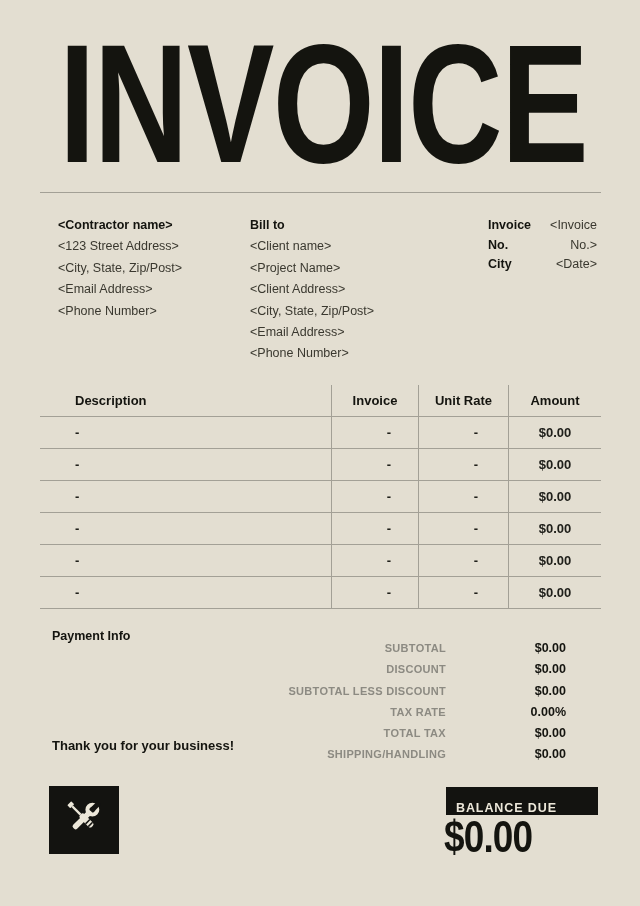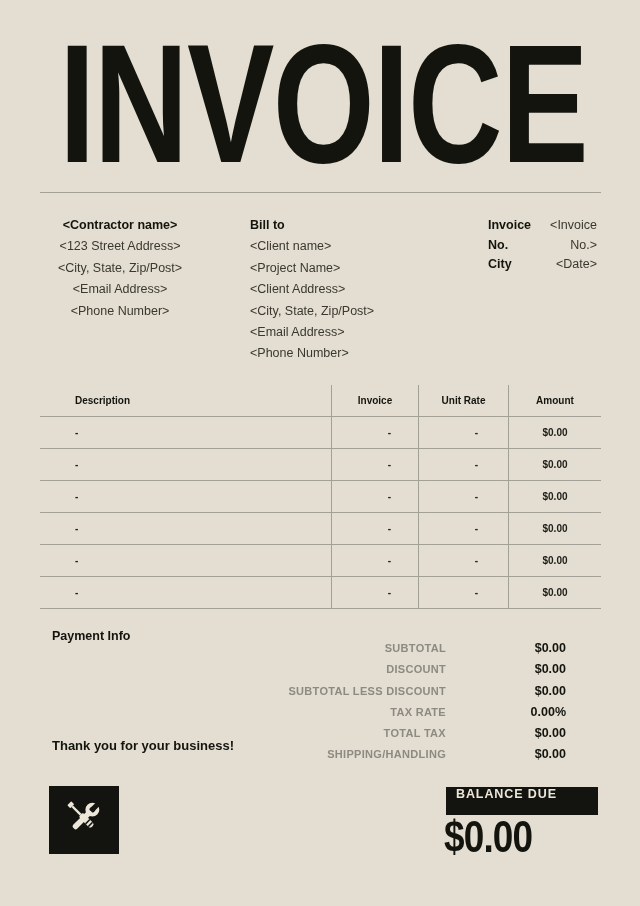--- a/index.html
+++ b/index.html
@@ -21,31 +21,31 @@
   .title-wrap text{
     font-family:"Liberation Sans","DejaVu Sans",sans-serif;
     font-weight:bold; fill:var(--ink); font-size:168px; letter-spacing:-2px;
   }
   .top-rule{position:absolute;left:40px;top:192px;width:561px;height:2px;
     border-top:1.5px solid var(--line);}
 
   
   .info-col{position:absolute;top:215px;font-size:12.5px;line-height:21.4px;color:var(--soft);}
   .info-col .hd{font-weight:bold;color:var(--ink);}
-  .col-contractor{left:58px;text-align:center;}
+  .col-contractor{left:58px;}
   .col-billto{left:250px;}
   .meta-col{position:absolute;left:443px;top:216px;width:154px;font-size:12.5px;line-height:19.6px;}
   .meta-row{display:flex;justify-content:space-between;}
   .meta-row .lbl{font-weight:bold;color:var(--ink);padding-left:45px;}
   .meta-row .val{color:var(--soft);text-align:right;}
 
   
   .items{position:absolute;left:40px;top:385px;width:561px;
     display:grid;grid-template-columns:291px 87px 90px 93px;grid-auto-rows:32px;
-    font-size:10px;}
+    font-size:13px;}
   .items .row{display:contents;}
   .items .cell{
     display:flex;align-items:center;border-bottom:1.5px solid var(--line);
     font-weight:bold;color:#20201b;
   }
   .items .c-desc{padding-left:35px;justify-content:flex-start;}
   .items .c-qty{justify-content:flex-end;padding-right:27px;border-left:1.5px solid var(--line);}
   .items .c-rate{justify-content:flex-end;padding-right:30px;border-left:1.5px solid var(--line);}
   .items .c-amt{justify-content:center;border-left:1.5px solid var(--line);}
   .items .head{color:var(--ink);}
@@ -57,21 +57,21 @@
   .sum-row{display:flex;align-items:baseline;height:21.3px;}
   .sum-row .lbl{flex:1;text-align:right;font-size:11px;font-weight:bold;
     letter-spacing:.3px;color:var(--muted);margin-top:15px;}
   .sum-row .val{width:120px;text-align:right;font-size:12.5px;font-weight:bold;color:var(--ink);}
   .thanks{position:absolute;left:52px;top:738px;font-size:13px;font-weight:bold;}
 
   
   .logo-box{position:absolute;left:49px;top:786px;width:70px;height:68px;
     background:#131310;display:flex;align-items:center;justify-content:center;}
   .balance-bar{position:absolute;left:446px;top:787px;width:152px;height:28px;
-    background:#131310;display:flex;align-items:flex-start;padding-left:10px;}
+    background:#131310;display:flex;align-items:flex-end;padding-left:10px;}
   .balance-bar .lbl{color:var(--cream);font-size:12.5px;font-weight:bold;letter-spacing:.9px;}
   .balance-amount{position:absolute;left:444px;top:815px;font-size:44px;font-weight:800;
     letter-spacing:-1px;transform:scaleX(.84);transform-origin:left top;color:var(--ink);
     line-height:1;}
 </style>
 </head>
 <body>
 
 <div class="page">
 

